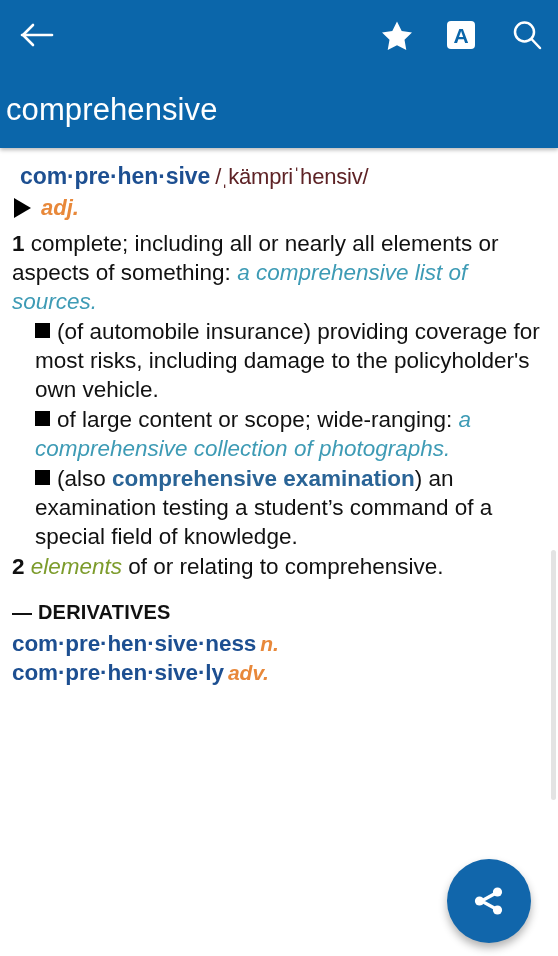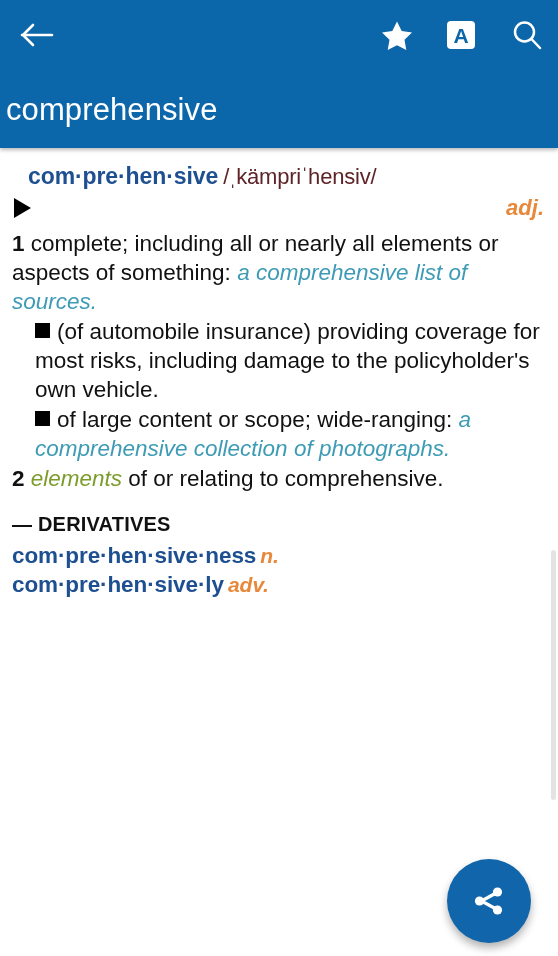--- a/index.html
+++ b/index.html
@@ -71,21 +71,21 @@
     height: 808px;
     background: #ffffff;
     padding: 14px 14px 0 12px;
     box-sizing: border-box;
     font-size: 22.5px;
     line-height: 29px;
     color: #111111;
   }
 
   .headword-line {
-    margin: 0 0 2px 16px;
+    margin: 0 0 2px 8px;
     white-space: nowrap;
   }
   .headword {
     color: #1d4f91;
     font-weight: bold;
     font-size: 23px;
     letter-spacing: -0.1px;
   }
   .pron {
     color: #5e2326;
@@ -93,21 +93,20 @@
     letter-spacing: -0.2px;
     margin-left: 5px;
   }
 
   .pos-line {
     margin: 2px 0 7px 0;
     display: flex;
     align-items: center;
     gap: 10px;
     padding-left: 2px;
-    justify-content: space-between;
   }
   .tri {
     width: 0; height: 0;
     border-left: 17px solid #000000;
     border-top: 10px solid transparent;
     border-bottom: 10px solid transparent;
   }
   .pos {
     color: #e8883a;
     font-style: italic;
@@ -258,20 +257,23 @@
     </p>
 
     <p class="subsense">
       <span class="sq"></span><span>(of automobile insurance) providing coverage for most risks, including damage to the policyholder's own vehicle.</span>
     </p>
 
     <p class="subsense">
       <span class="sq"></span><span>of large content or scope; wide-ranging: </span><span class="ex">a comprehensive collection of photographs.</span>
     </p>
 
+    <p class="subsense">
+      <span class="sq"></span><span>(also </span><span class="xref">comprehensive examination</span><span>) an examination testing a student’s command of a special field of knowledge.</span>
+    </p>
 
     <p class="sense">
       <span class="sense-num">2</span>
       <span class="label-archaic">elements</span>
       <span>of or relating to comprehensive.</span>
     </p>
 
     <p class="deriv-head">— DERIVATIVES</p>
 
     <p class="deriv-line">

